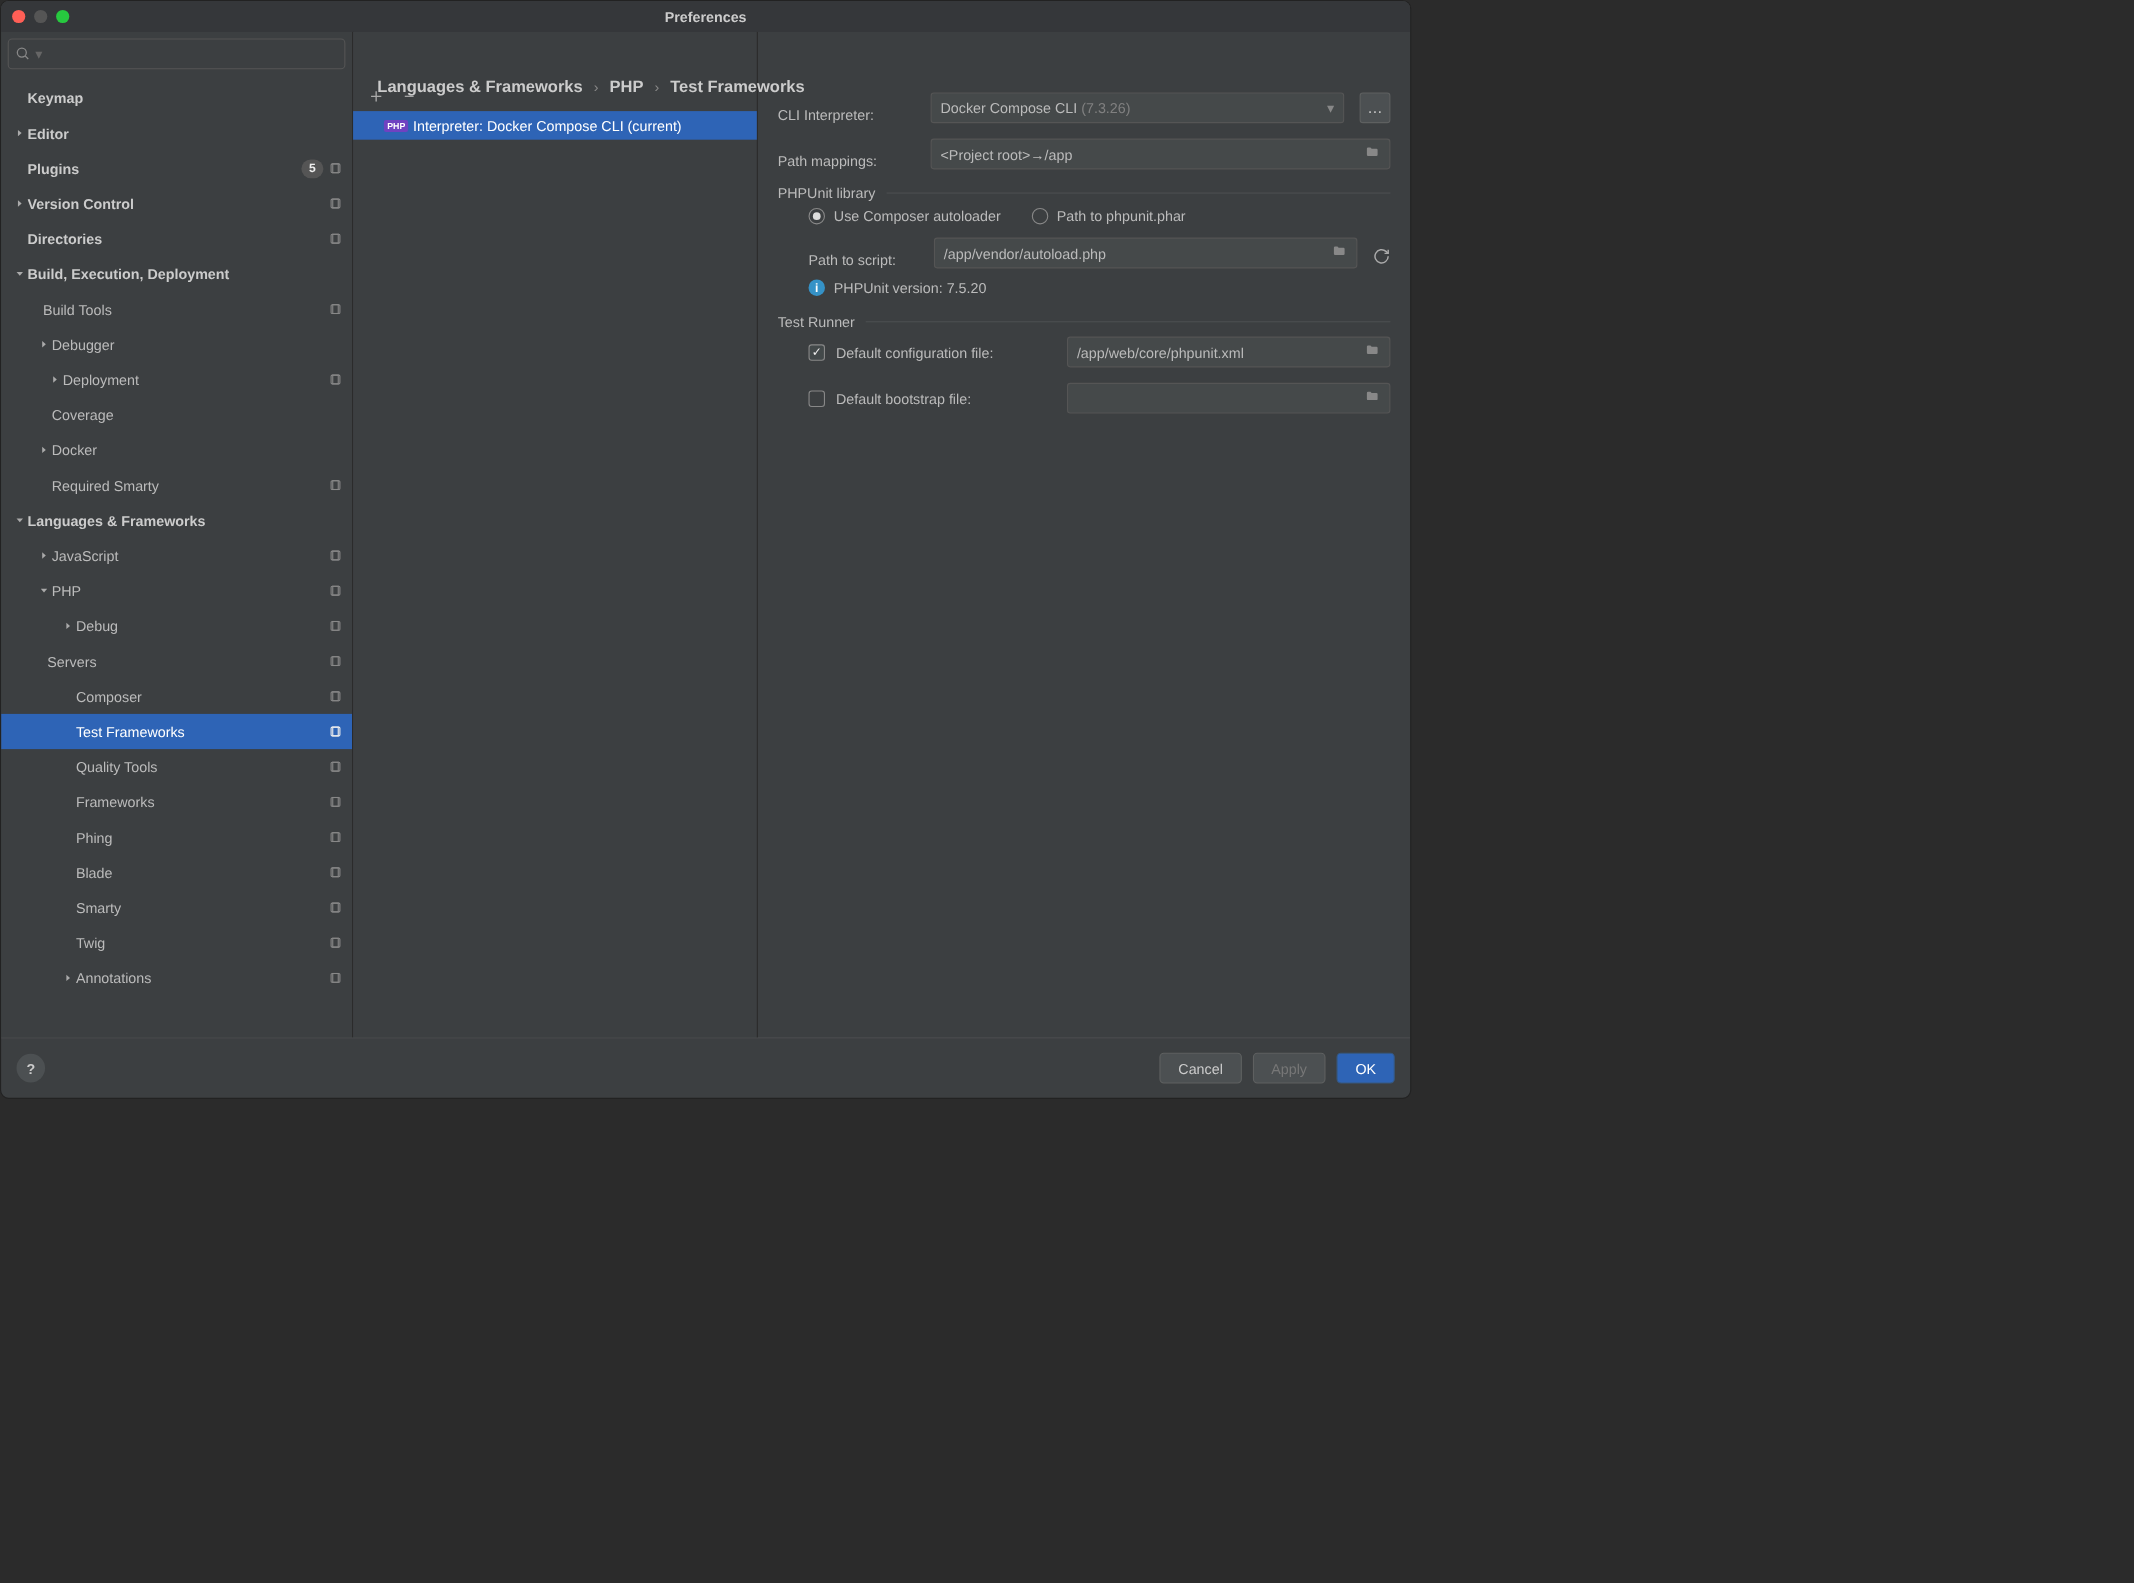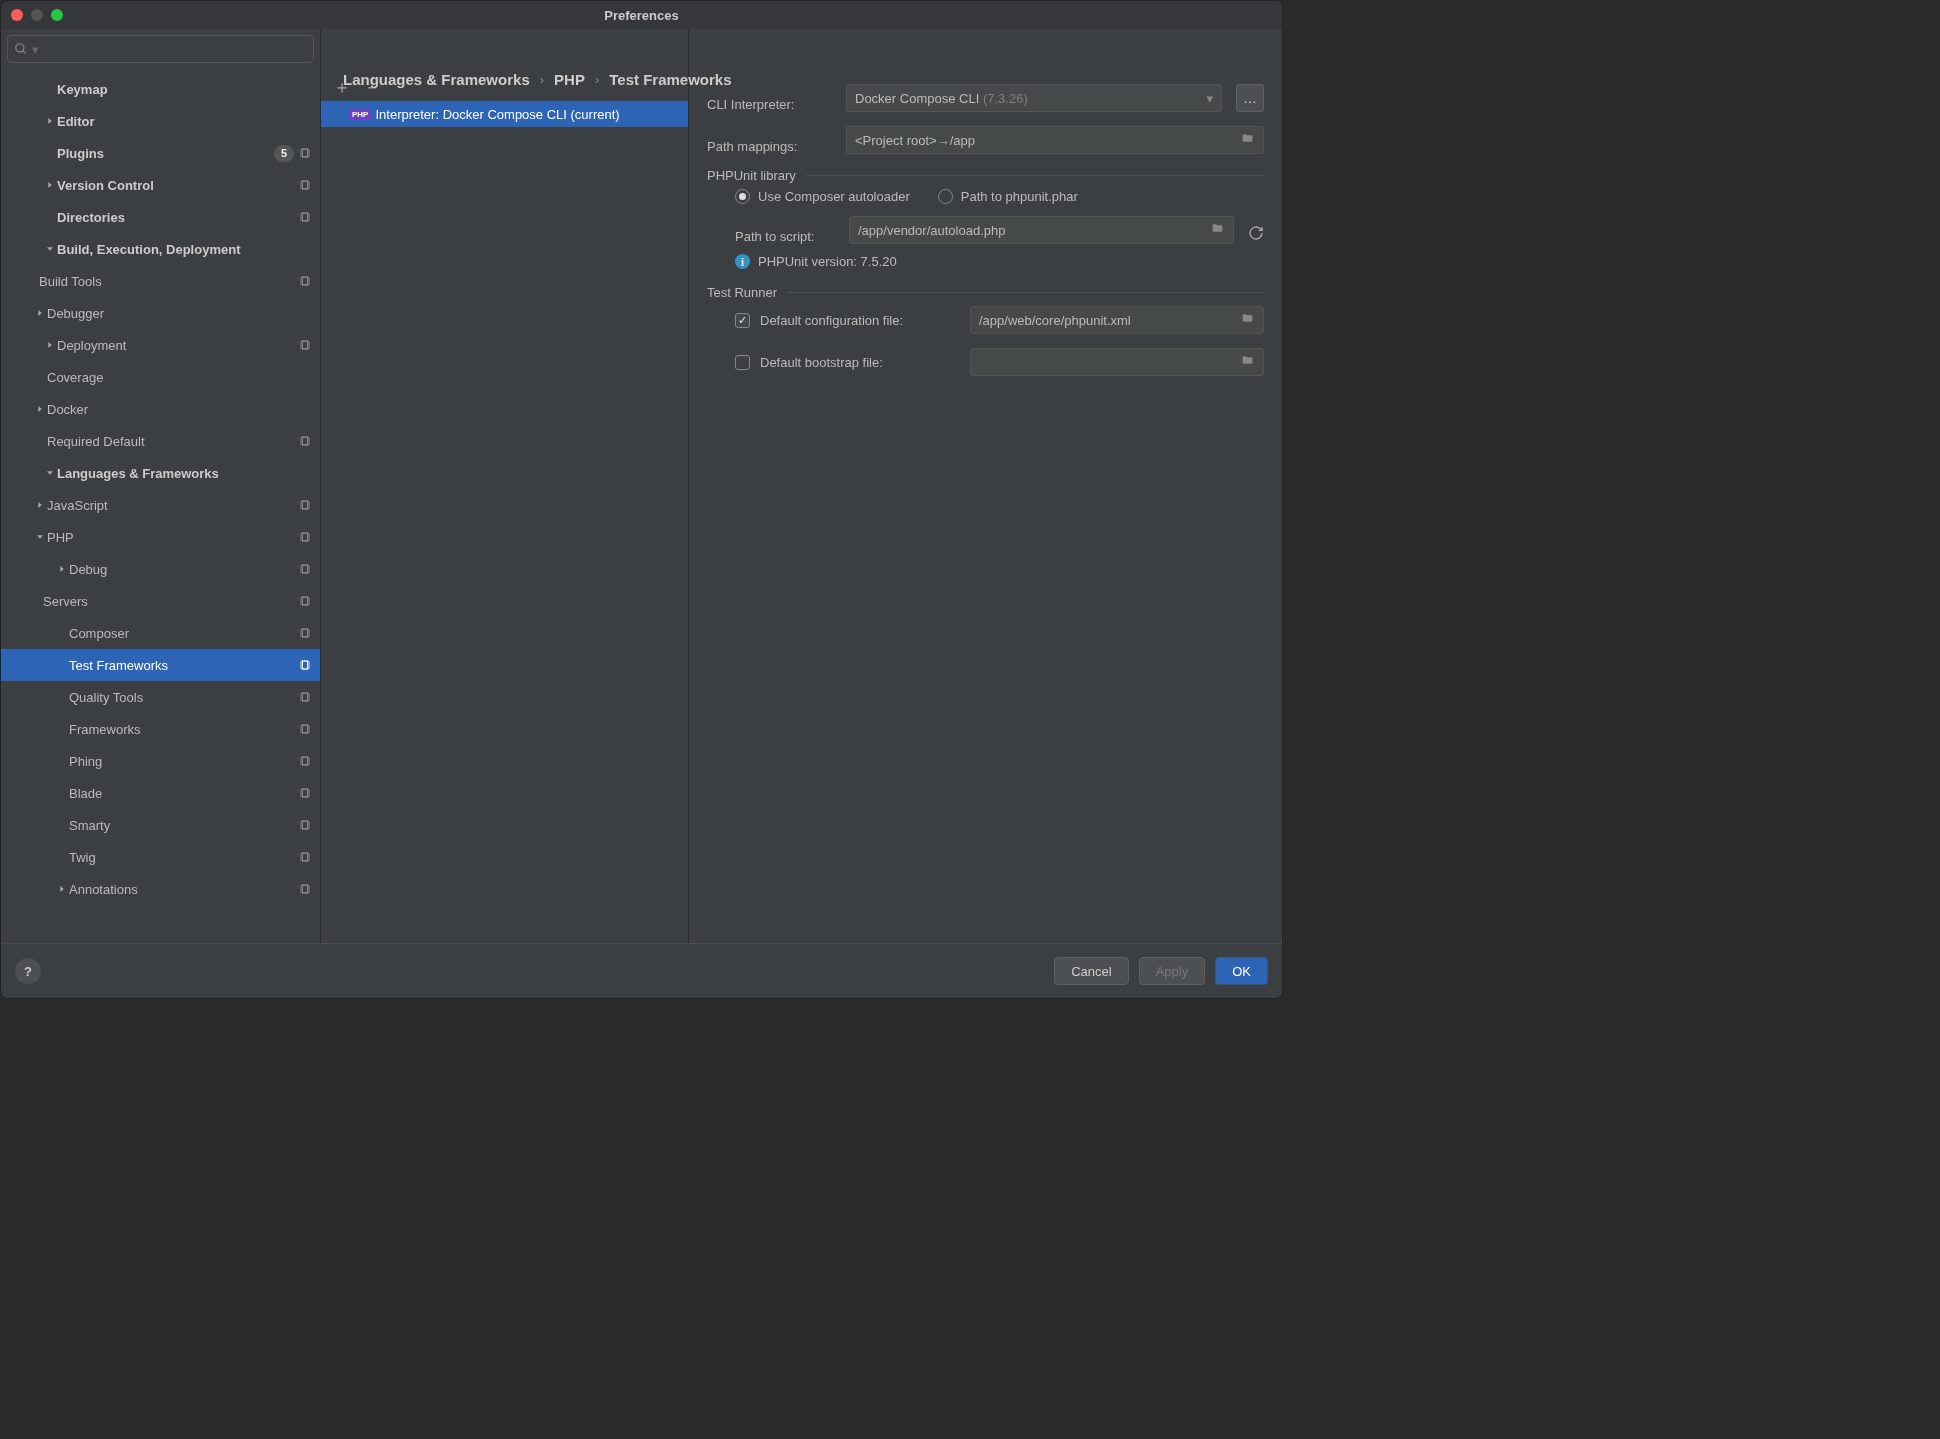--- a/index.html
+++ b/index.html
@@ -72,21 +72,21 @@
   }
   .tree-row {
     display: flex;
     align-items: center;
     height: 32px;
     padding-right: 8px;
     color: #bbbbbb;
     cursor: pointer;
     font-size: 13px;
   }
-  .tree-row.bold { font-weight: 600; color: #ccc; margin-left: 32px; }
+  .tree-row.bold { font-weight: 600; color: #ccc; }
   .tree-row.selected { background: #2e64b6; color: #fff; }
   .chev {
     width: 14px; height: 14px;
     display: inline-flex; align-items: center; justify-content: center;
     color: #aaa;
     flex-shrink: 0;
   }
   .chev-spacer { width: 14px; display: inline-block; flex-shrink: 0; }
   .tree-label { flex: 1; white-space: nowrap; overflow: hidden; text-overflow: ellipsis; }
   .proj-icon {
@@ -436,21 +436,21 @@
           <div class="tree-row" style="padding-left: 32px;">
             <span class="chev">
               <svg width="10" height="10" viewBox="0 0 24 24" fill="currentColor">
                 <path d="M8 5l8 7-8 7z"></path>
               </svg>
             </span>
             <span class="tree-label">Docker</span>
           </div>
           <div class="tree-row" style="padding-left: 32px;">
             <span class="chev-spacer"></span>
-            <span class="tree-label">Required Default</span>
+            <span class="tree-label">Required Smarty</span>
             <span class="proj-icon">
               <svg width="12" height="12" viewBox="0 0 24 24" fill="none" stroke="currentColor" stroke-width="2">
                 <rect x="4" y="4" width="16" height="16" rx="2"></rect>
                 <rect x="7" y="4" width="10" height="16"></rect>
               </svg>
             </span>
           </div>
           <div class="tree-row bold" style="padding-left: 10px;">
             <span class="chev">
               <svg width="10" height="10" viewBox="0 0 24 24" fill="currentColor">

